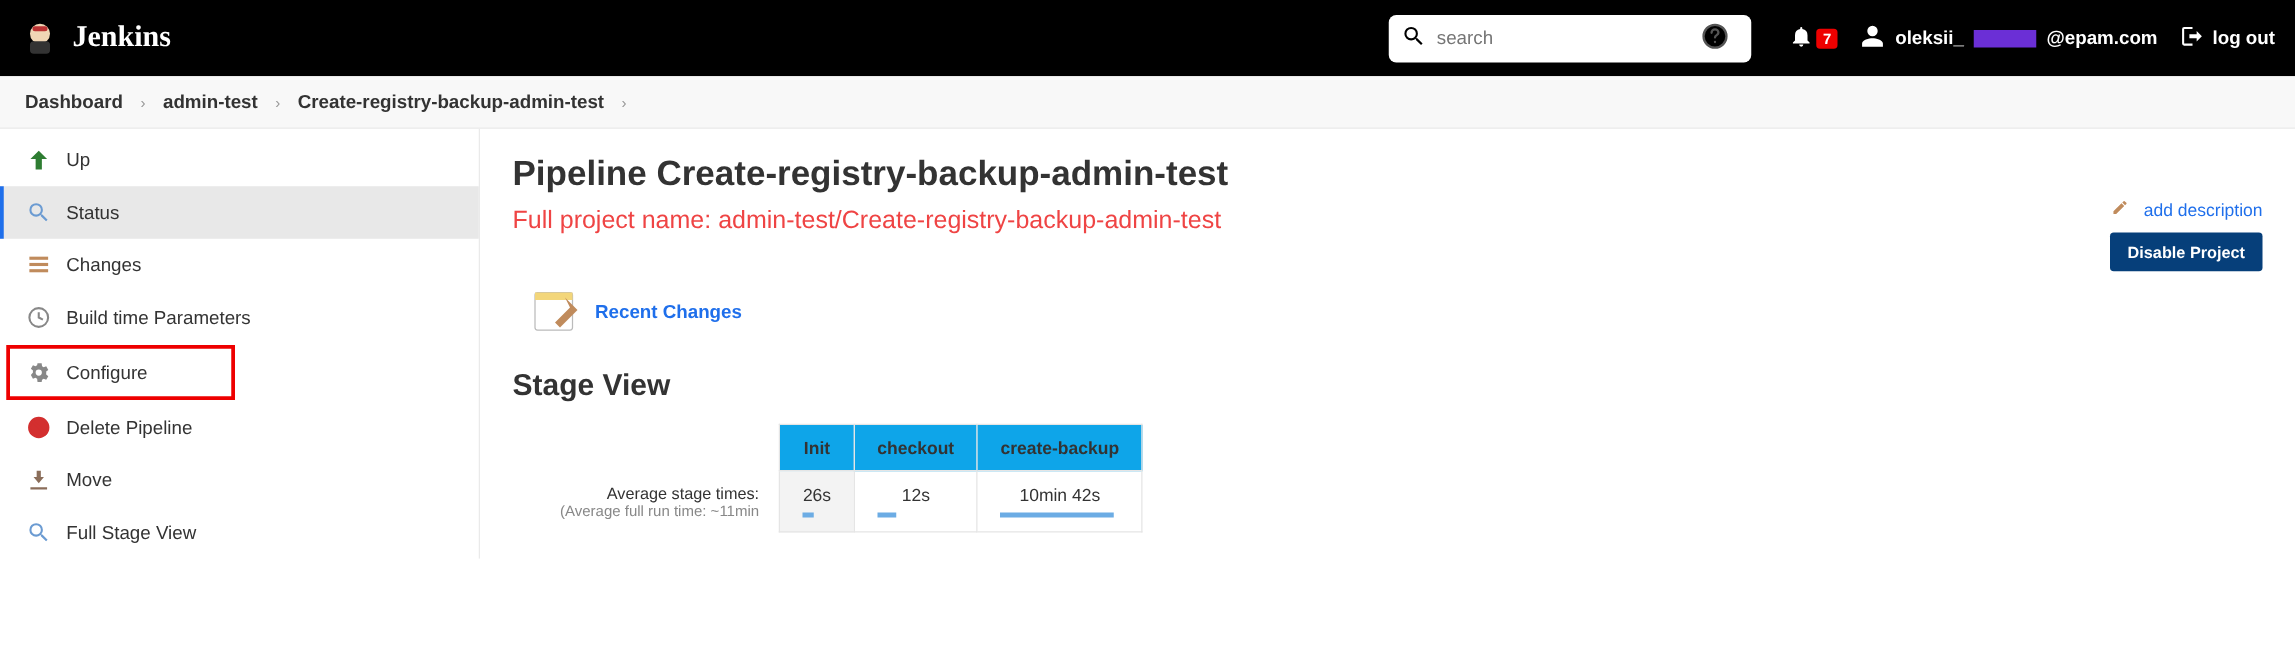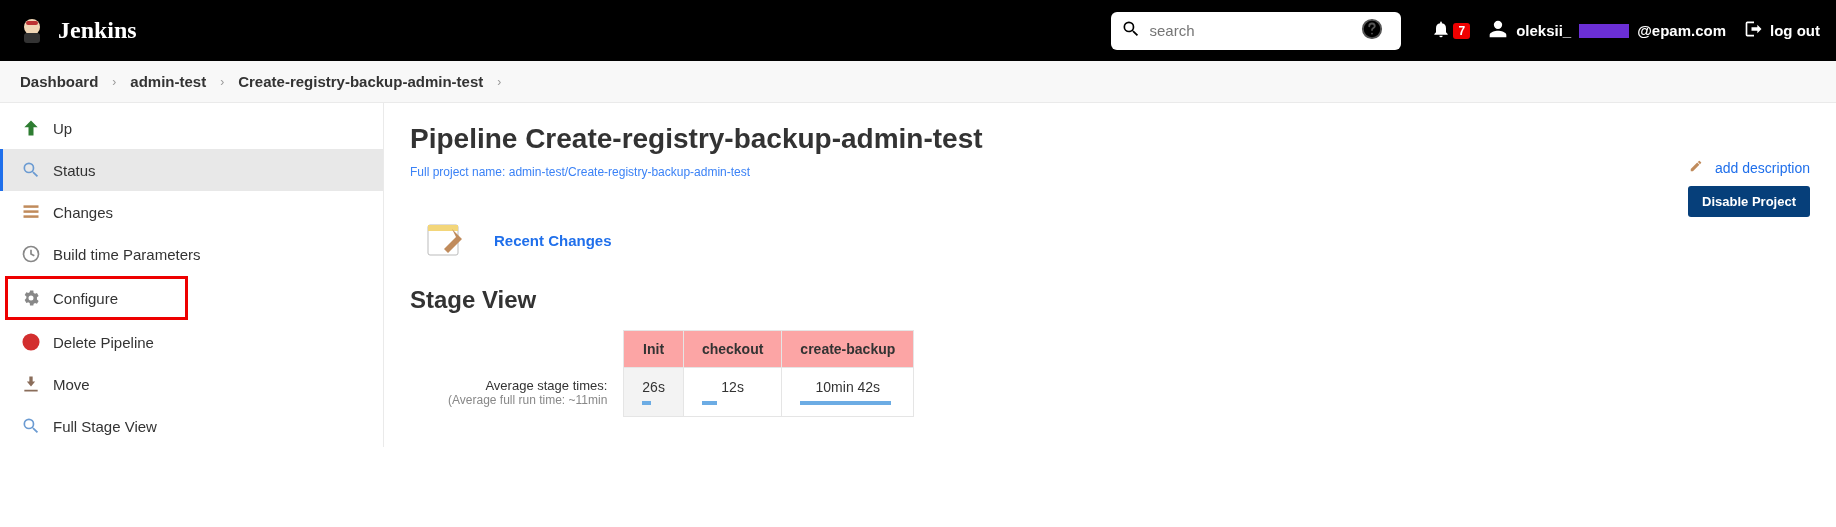--- a/index.html
+++ b/index.html
@@ -31,32 +31,32 @@
   .layout { display: flex; }
   .sidebar { width: 384px; border-right: 1px solid #eaeaea; padding-top: 4px; }
   .side-item { display: flex; align-items: center; gap: 12px; padding: 11px 18px; font-size: 15px; color: #333; cursor: pointer; border-left: 3px solid transparent; }
   .side-item.active { background: #e8e8e8; border-left-color: #1f6feb; }
   .side-item.highlighted { outline: 3px solid #e00; outline-offset: -2px; margin: 2px 196px 2px 6px; padding-left: 12px; }
   .side-icon { width: 20px; height: 20px; display:inline-flex; align-items:center; justify-content:center; }
 
   
   .main { flex: 1; padding: 20px 26px; position: relative; }
   .main h1 { font-size: 28px; font-weight: 800; margin-bottom: 10px; }
-  .subtitle { font-size: 12px; color: #3b82f6; margin-bottom: 12px; }
+  .subtitle { font-size: 20px; color: #ef4444; margin-bottom: 12px; }
   .top-actions { position: absolute; top: 56px; right: 26px; text-align: right; }
   .add-desc { color: #1f6feb; font-size: 14px; text-decoration: none; display: inline-flex; align-items: center; gap: 12px; }
   .disable-btn { display: block; margin-top: 10px; margin-left: auto; background: #063f7a; color: #fff; border: none; padding: 8px 14px; font-weight: bold; font-size: 13px; border-radius: 3px; cursor: pointer; }
 
-  .recent { display: flex; align-items: center; gap: 26px; margin: 40px 0 24px 14px; }
+  .recent { display: flex; align-items: center; gap: 8px; margin: 40px 0 24px 14px; }
   .recent a { color: #1f6feb; font-weight: bold; font-size: 15px; text-decoration: none; }
 
   .stage-view h2 { font-size: 24px; font-weight: 800; margin-bottom: 16px; }
   .stage-table { border-collapse: collapse; margin-left: 20px; }
   .stage-table th, .stage-table td { border: 1px solid #e5e5e5; padding: 10px 18px; text-align: center; font-size: 14px; }
-  .stage-table th { background: #fca5a5; font-weight: bold; }
+  .stage-table th { background: #0ea5e9; font-weight: bold; }
   .stage-table .rowlabel { border: none; text-align: right; padding-right: 16px; font-size: 13px; background: #fff; }
   .stage-table .sub { color: #888; font-size: 12px; }
   .bar { height: 4px; background: #6cace4; margin-top: 6px; }
   .td-init { background: #f3f3f3; }
 
   
   .ico-up svg { fill: #2e7d32; }
   .ico-search svg { fill: #6b9bd2; }
   .ico-changes svg { fill: #c08b5c; }
   .ico-gear svg { fill: #888; }

